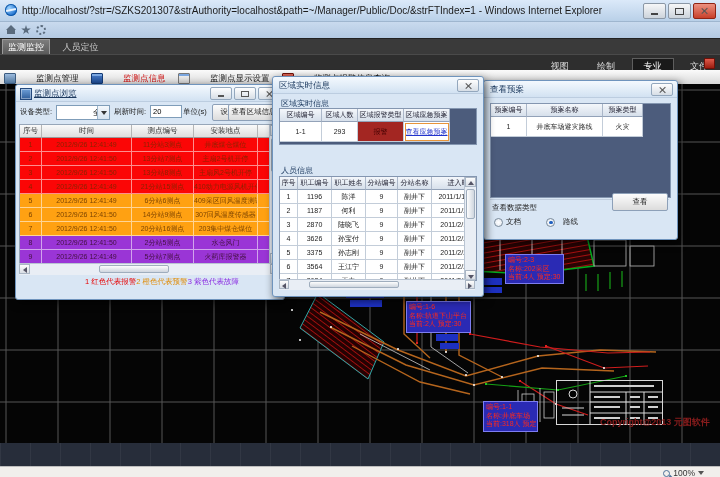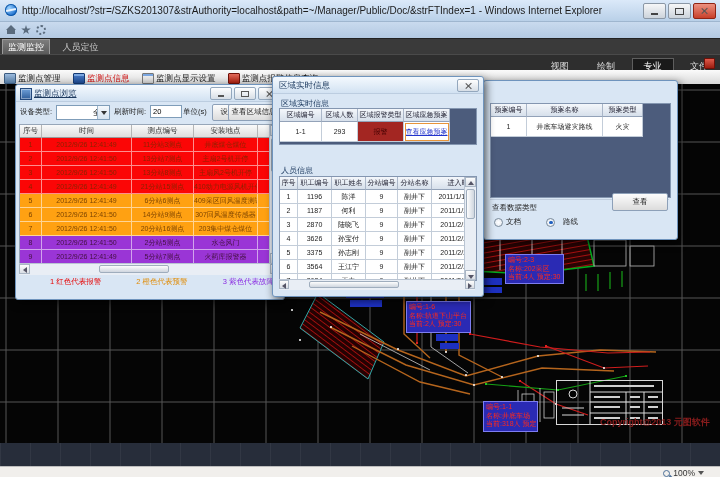--- a/index.html
+++ b/index.html
@@ -31,21 +31,21 @@
   #appheader{position:absolute;left:0;top:38px;width:720px;height:16px;background:#3a3a3a;border-top:1px solid #222;}
   .apptab{display:inline-block;font-size:9px;padding:2px 6px 2px 6px;color:#cfcfcf;margin-left:2px;vertical-align:top;}
   .apptab.active{background:linear-gradient(#7d7d7d,#585858);color:#fff;border:1px solid #9a9a9a;padding:1px 5px;}
   #menubar{position:absolute;left:0;top:54px;width:720px;height:16px;background:#2e2e2e;border-top:1px solid #4a4a4a;text-align:right;}
   .menu-item{display:inline-block;font-size:9px;color:#ddd;padding:2px 12px;}
   .menu-item.active{background:#1a1a1a;border:1px solid #5e5e5e;padding:1px 11px;color:#fff;}
   .menubar-badge{position:absolute;right:5px;top:3px;width:9px;height:9px;background:linear-gradient(#e05a4a,#9c1d10);border:1px solid #701008;border-radius:1px;}
   
   #toolbar{position:absolute;left:0;top:70px;width:720px;height:14px;
     background:linear-gradient(#fbfbfb,#d9d9d9);border-bottom:1px solid #a9a9a9;}
-  .tbtn{display:inline-flex;align-items:center;gap:2px;font-size:8.5px;color:#222;padding:1px 4px 0 4px;height:13px;}
+  .tbtn{display:inline-flex;align-items:center;gap:20px;font-size:8.5px;color:#222;padding:1px 4px 0 4px;height:13px;}
   .tico{width:10px;height:9px;border-radius:1px;}
   .tico.manage{background:linear-gradient(#9cbbde,#54799f);border:1px solid #3c5c80;}
   .tico.info{background:linear-gradient(#4a7cc8,#1d4b92);border:1px solid #143a74;box-shadow:inset 0 2px 0 #7aa6e0;}
   .tico.display{background:linear-gradient(#f2f2f2,#cfcfcf);border:1px solid #777;box-shadow:inset 0 2px 0 #7aa6e0;}
   .tico.alarmq{background:linear-gradient(#e26a5a,#a81f0f);border:1px solid #701008;}
   .tbtn .red{color:#cc1111;}
   
   #map{position:absolute;left:0;top:84px;width:720px;height:359px;background:#050505;}
   .tip{position:absolute;background:#2a2ab4;border:1px solid #7d7df0;color:#ff2a1a;
     font-size:7px;line-height:8.5px;padding:1px 2px;white-space:nowrap;overflow:hidden;}
@@ -99,21 +99,21 @@
   .vscroll{position:absolute;width:12px;background:#e9eef5;border-left:1px solid #b9c4d2;}
   .hscroll{position:absolute;height:11px;background:#e9eef5;border-top:1px solid #b9c4d2;}
   .sbtn{position:absolute;background:linear-gradient(#fdfdfd,#d9dee5);border:1px solid #aab6c4;box-sizing:border-box;}
   .tri-up{width:0;height:0;border-left:3px solid transparent;border-right:3px solid transparent;border-bottom:4px solid #556;margin:3px auto;}
   .tri-dn{width:0;height:0;border-left:3px solid transparent;border-right:3px solid transparent;border-top:4px solid #556;margin:3.5px auto;}
   .tri-l{width:0;height:0;border-top:3px solid transparent;border-bottom:3px solid transparent;border-right:4px solid #556;margin:2px auto;}
   .tri-r{width:0;height:0;border-top:3px solid transparent;border-bottom:3px solid transparent;border-left:4px solid #556;margin:2px auto;}
   .thumb{position:absolute;background:linear-gradient(90deg,#fdfdfd,#cfd6df);border:1px solid #9fadbd;border-radius:2px;box-sizing:border-box;}
   .thumb.h{background:linear-gradient(#fdfdfd,#cfd6df);}
   
-  .legend{position:absolute;display:flex;justify-content:space-between;font-size:7.5px;margin-left:28px;}
+  .legend{position:absolute;display:flex;justify-content:center;font-size:7.5px;margin-left:28px;}
   .lg-r{color:#e60000;}.lg-o{color:#e08a00;}.lg-p{color:#8a2be2;}
   
   .bgrid{position:absolute;background:#4c5c7c;border:1px solid #8496b0;overflow:hidden;}
   .grow{display:grid;}
   .grow span{font-size:7px;text-align:center;overflow:hidden;white-space:nowrap;}
   .ghead span{background:linear-gradient(#f4f7fb,#d7e0eb);border-right:1px solid #aab6c8;border-bottom:1px solid #93a2b8;
     color:#223;line-height:12px;height:12px;}
   .gbody span{background:#fff;border-right:1px solid #c3cdd9;border-bottom:1px solid #c3cdd9;color:#222;}
   .glabel{position:absolute;font-size:8px;color:#1d3a5f;}
   .cell-alarm{background:#a32622 !important;color:#420000 !important;}
@@ -585,20 +585,28 @@
           <div class="tri-l"></div>
         </div>
       <div class="thumb h" style="left:30px;top:1px;width:90px;height:7px;"></div>
       <div class="sbtn" style="right:0;top:0;width:10px;height:9px;">
           <div class="tri-r"></div>
         </div>
     </div>
   </div>
 
   <div class="panel" style="left:483px;top:80px;width:193px;height:158px;z-index:35;">
+    <div class="ptitle">
+      <div class="txt">查看预案</div>
+      <div class="pbtns">
+          <div class="pbtn">
+            <div class="xg"></div>
+          </div>
+        </div>
+    </div>
     <div class="bgrid" style="left:6px;top:22px;width:179px;height:93px;">
       <div class="grow ghead" style="grid-template-columns:36px 76px 40px;">
         <span>预案编号</span>
           <span>预案名称</span>
           <span>预案类型</span>
       </div>
       <div class="grow gbody" style="grid-template-columns:36px 76px 40px;">
         <span style="line-height:19px;height:19px;">1</span>
         <span style="line-height:19px;height:19px;">井底车场避灾路线</span>
         <span style="line-height:19px;height:19px;">火灾</span>

